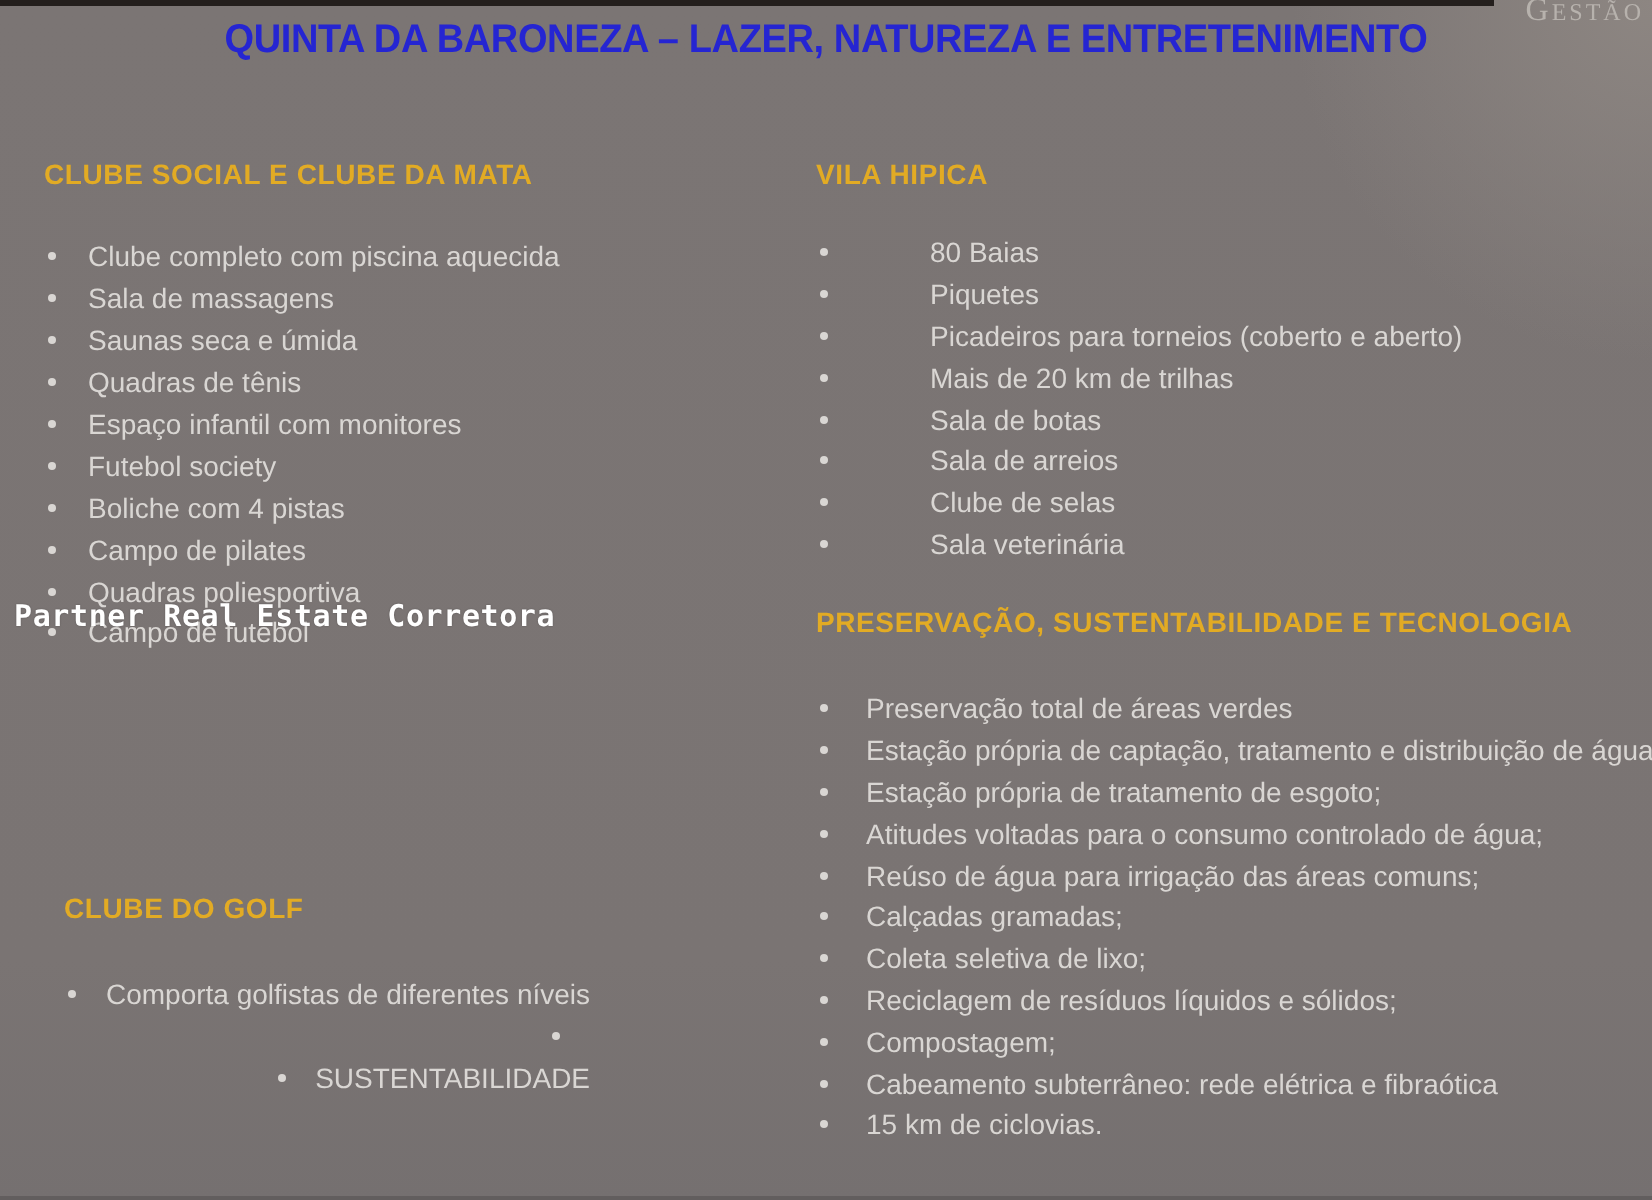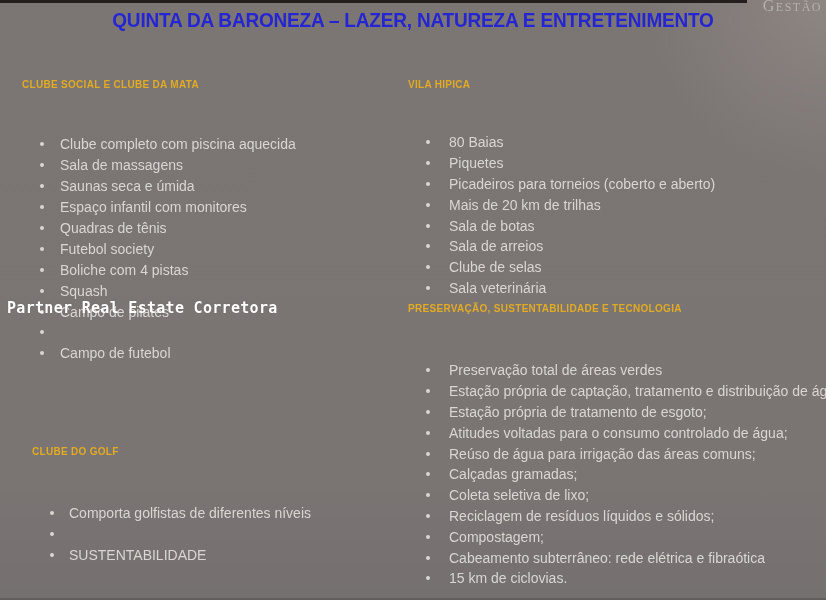--- a/index.html
+++ b/index.html
@@ -27,48 +27,48 @@
   .brand::first-letter { font-size:16px; }
   .title {
     position:absolute; top:9px; left:0; width:100%;
     margin:0; text-align:center;
     font-size:20px; font-weight:bold; letter-spacing:-0.2px;
     color:#2525d2;
     transform:scaleX(0.95);
   }
   .sec-header {
     position:absolute; margin:0;
-    font-size:10px; font-weight:bold; letter-spacing:0.3px;
+    font-size:14px; font-weight:bold; letter-spacing:0.3px;
     color:#e2ab24; white-space:nowrap;
   }
   .sec-list {
-    position:absolute; margin:16px; padding:0; list-style:none;
+    position:absolute; margin:0; padding:0; list-style:none;
   }
   .sec-list li { display:flex; align-items:center; }
   .dot {
     flex:none; width:4px; height:4px; border-radius:50%;
     background:#d9d6d3; margin-left:2px;
   }
   .txt {
     font-size:14px; color:#d9d6d3; white-space:nowrap;
   }
   
   #hdr-social        { left:22px;  top:79px; }
   #list-social       { left:22px;  top:118px; }
   #list-social li    { height:20.9px; }
   #list-social .dot  { margin-right:16px; }
 
   #hdr-golf          { left:32px;  top:446px; }
   #list-golf         { left:32px;  top:486px; }
-  #list-golf li      { height:21.2px; }
+  #list-golf li      { height:21.2px;justify-content:flex-end; }
   #list-golf .dot    { margin-right:15px; }
 
   #hdr-vila          { left:408px; top:79px; }
   #list-vila         { left:408px; top:116px; }
-  #list-vila li      { height:20.8px; }
+  #list-vila li      { height:20.8px;gap:32px; }
   #list-vila .dot    { margin-right:19px; }
 
   #hdr-preserva      { left:408px; top:303px; }
   #list-preserva     { left:408px; top:344px; }
   #list-preserva li  { height:20.8px; }
   #list-preserva .dot{ margin-right:19px; }
 
   .watermark {
     position:absolute; left:7px; top:299px;
     font-family:"DejaVu Sans Mono", monospace;
@@ -94,44 +94,41 @@
     <li>
         <span class="dot"></span>
         <span class="txt">Sala de massagens</span>
       </li>
     <li>
         <span class="dot"></span>
         <span class="txt">Saunas seca e úmida</span>
       </li>
     <li>
         <span class="dot"></span>
+        <span class="txt">Quadras de tênis</span>
+      </li>
+    <li>
+        <span class="dot"></span>
         <span class="txt">Espaço infantil com monitores</span>
       </li>
     <li>
         <span class="dot"></span>
-        <span class="txt">Quadras de tênis</span>
-      </li>
-    <li>
-        <span class="dot"></span>
         <span class="txt">Futebol society</span>
       </li>
     <li>
         <span class="dot"></span>
         <span class="txt">Boliche com 4 pistas</span>
       </li>
     <li>
         <span class="dot"></span>
-        <span class="txt">Squash</span>
-      </li>
-    <li>
-        <span class="dot"></span>
         <span class="txt">Campo de pilates</span>
       </li>
     <li>
         <span class="dot"></span>
+        <span class="txt">Quadras poliesportiva</span>
       </li>
     <li>
         <span class="dot"></span>
         <span class="txt">Campo de futebol</span>
       </li>
   </ul>
 
   <h2 class="sec-header" id="hdr-golf">CLUBE DO GOLF</h2>
   <ul class="sec-list" id="list-golf">
     <li>

